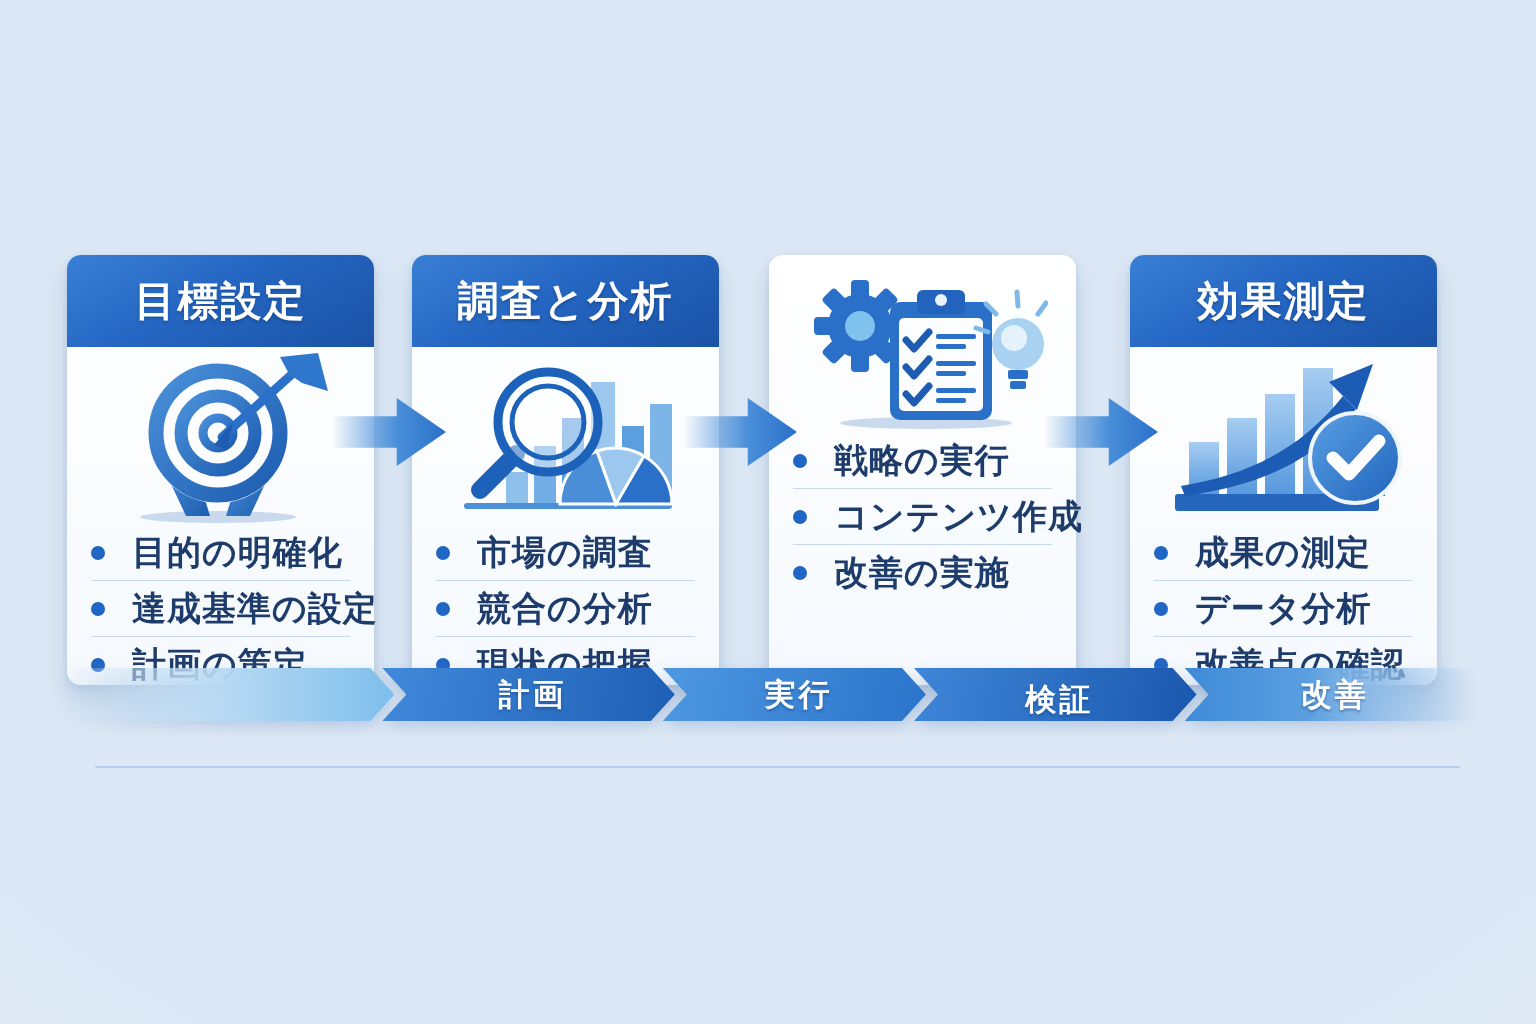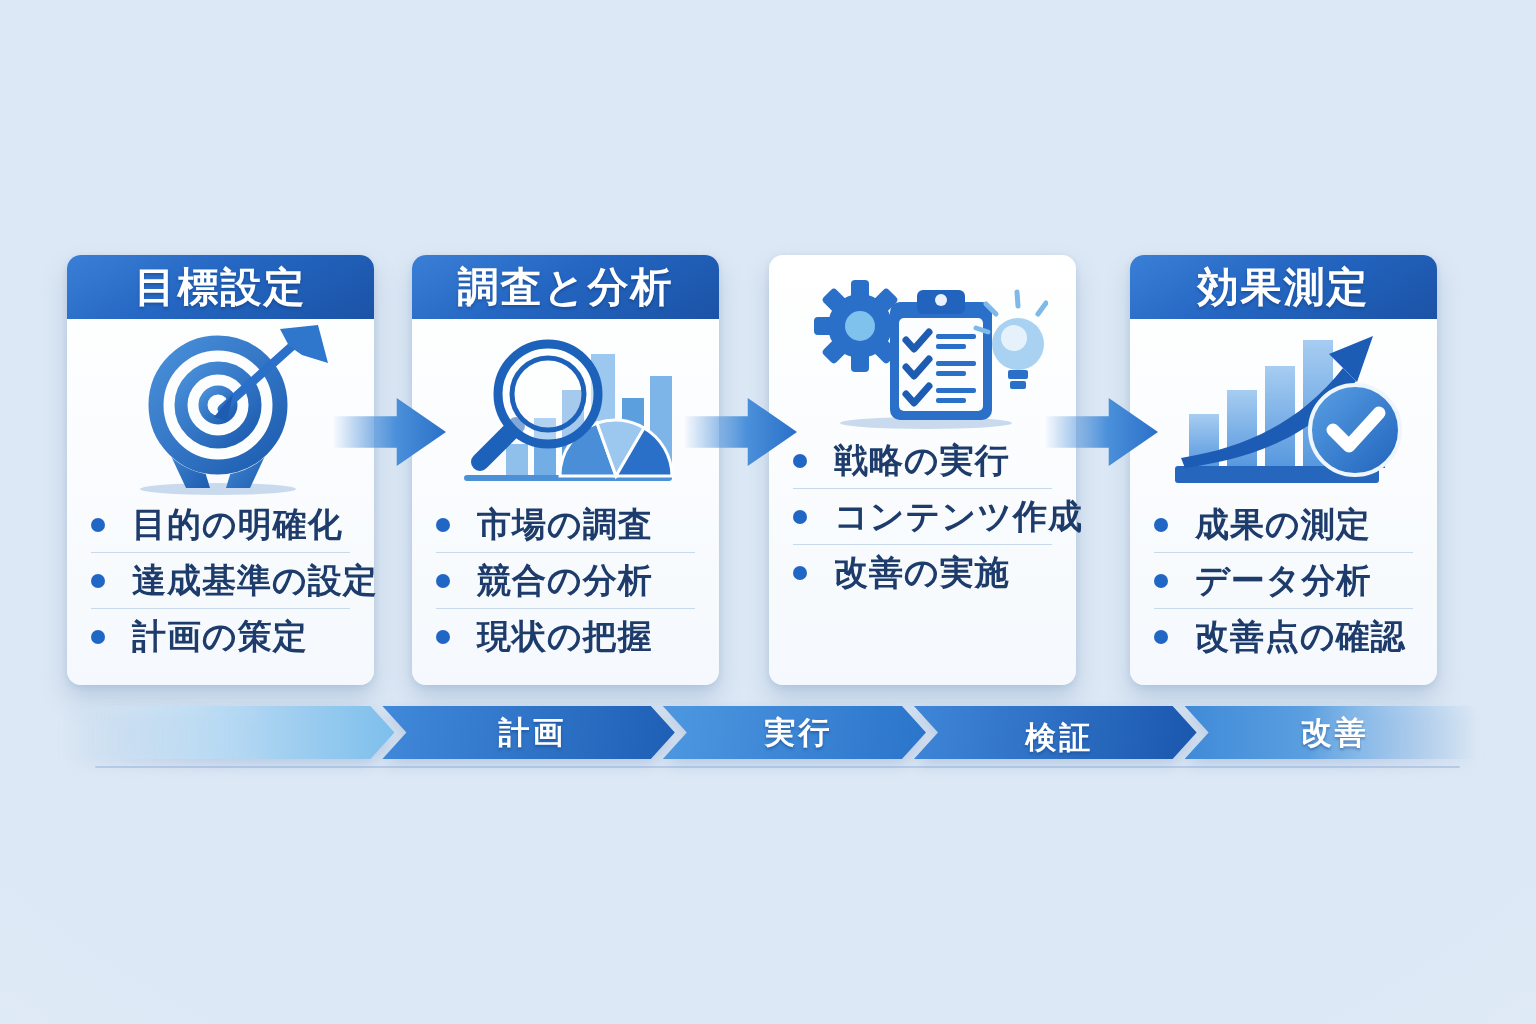--- a/index.html
+++ b/index.html
@@ -15,21 +15,21 @@
   .card{
     position:absolute; top:255px; width:307px; height:430px;
     background:linear-gradient(180deg,#ffffff 0%,#f5f9fd 100%);
     border-radius:14px;
     box-shadow:0 14px 24px rgba(106,140,180,0.30), 0 2px 6px rgba(106,140,180,0.18);
     z-index:1;
   }
   .card.c1{left:67px;} .card.c2{left:412px;text-align:center;} .card.c3{left:769px;} .card.c4{left:1130px;}
 
   .card-header{
-    height:64px; border-radius:14px 14px 0 0;
+    height:92px; border-radius:14px 14px 0 0;
     background:linear-gradient(150deg,#3a7fd6 0%,#2466c2 45%,#1b53a6 100%);
     display:flex; align-items:center; justify-content:center;
     color:#ffffff; font-size:41px; font-weight:bold; letter-spacing:2px;
     text-shadow:0 2px 3px rgba(10,40,90,0.35);
     font-family:Liberation Serif, serif;
   }
 
   .card-icon{
     height:176px; display:flex; align-items:center; justify-content:center;
     padding-top:8px;
@@ -54,21 +54,21 @@
   
   .flow-arrow{
     position:absolute; top:398px; width:112px; height:68px; z-index:5;
     background:linear-gradient(90deg, rgba(213,230,246,0.15) 0%, #4b90da 55%, #2a70c8 100%);
     clip-path:polygon(0 27%, 56% 27%, 56% 0%, 100% 50%, 56% 100%, 56% 73%, 0 73%);
   }
   .flow-arrow.a1{left:334px;} .flow-arrow.a2{left:685px;} .flow-arrow.a3{left:1046px;}
 
   
   .timeline{
-    position:absolute; left:63px; top:706px; width:1414px; height:53px;
+    position:absolute; left:63px; top:668px; width:1414px; height:53px;
     display:flex; z-index:2;
     filter:drop-shadow(0 6px 7px rgba(120,150,195,0.35));
     gap:12px;
   }
   .tl-seg{
     height:53px; position:relative;
     display:flex; align-items:center; justify-content:center;
     filter:drop-shadow(3px 0 0 rgba(255,255,255,0.95));
   }
   .tl-seg + .tl-seg{ margin-left:-24px; }

